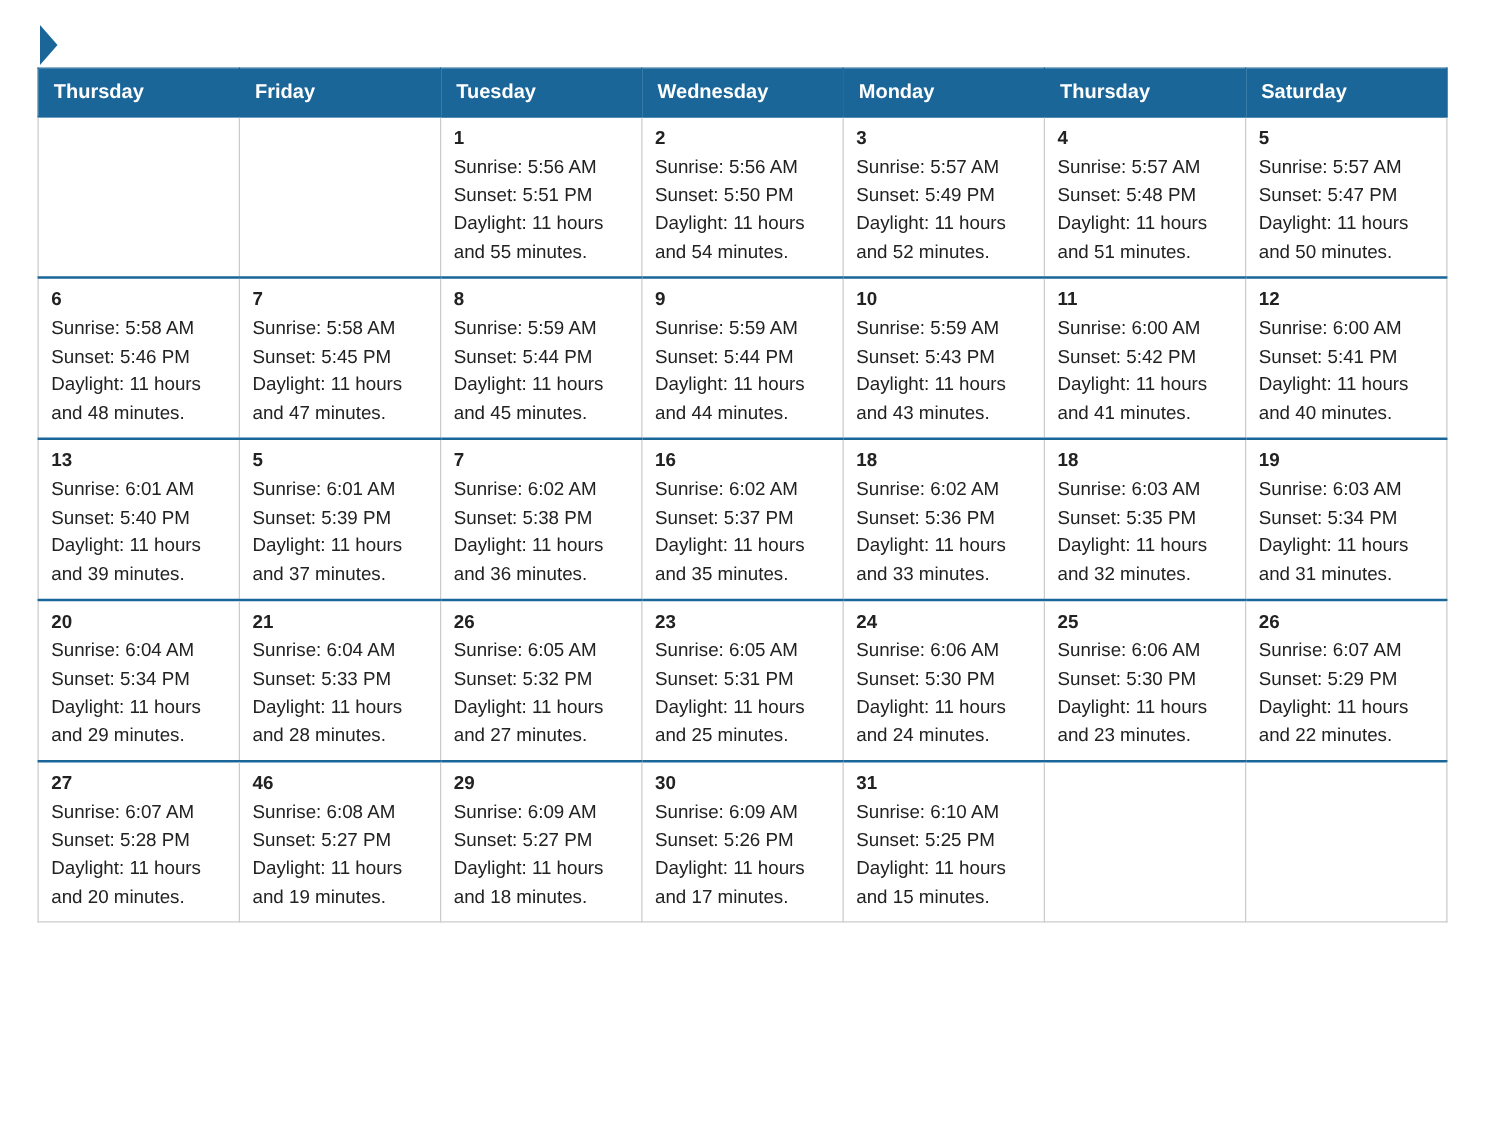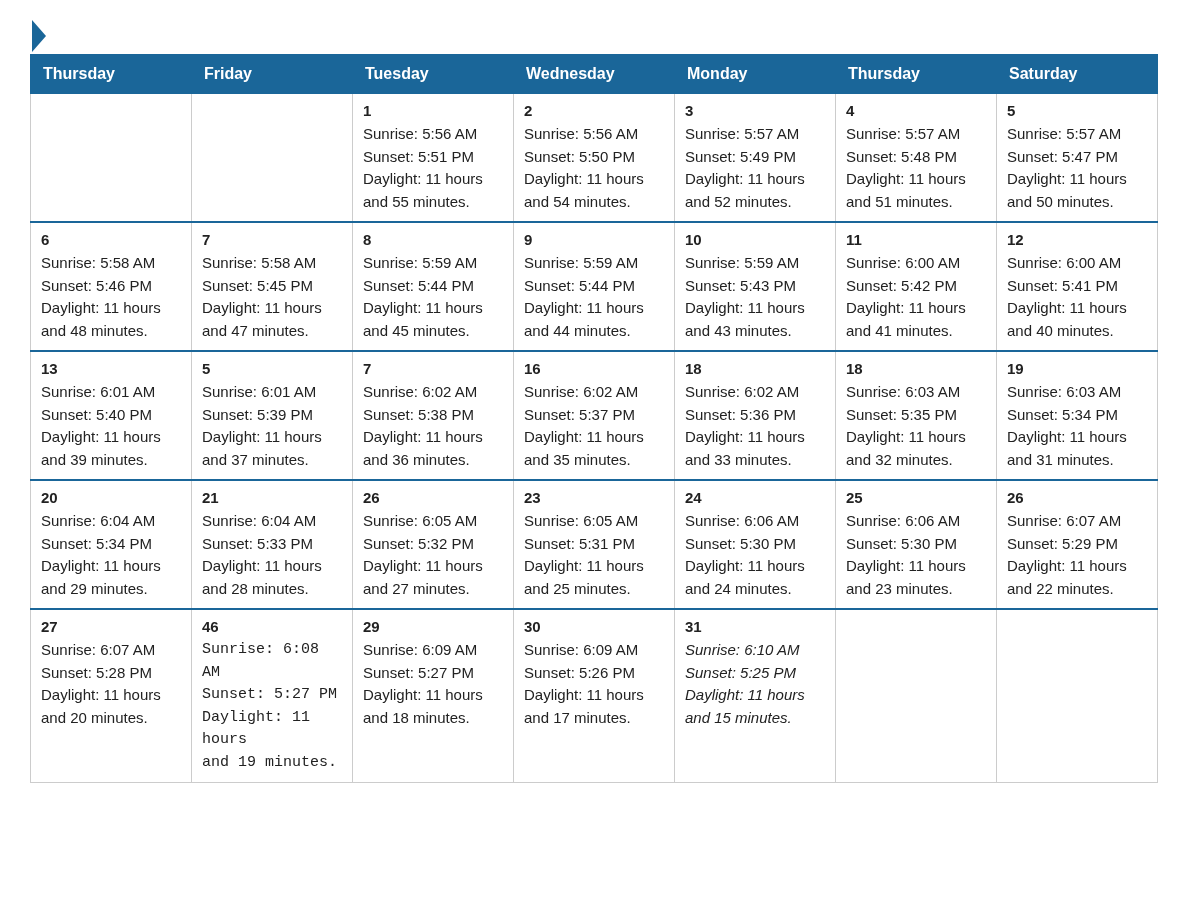--- a/index.html
+++ b/index.html
@@ -329,42 +329,42 @@
       <tr class="row-divider">
         <td>
           <span class="day-number">27</span>
           <div class="day-info" style="white-space: pre-line;">Sunrise: 6:07 AM
 Sunset: 5:28 PM
 Daylight: 11 hours
 and 20 minutes.</div>
         </td>
         <td>
           <span class="day-number">46</span>
-          <div class="day-info" style="white-space: pre-line; font-family: Liberation Mono, monospace;">Sunrise: 6:08 AM
+          <div class="day-info" style="white-space: pre-line;">Sunrise: 6:08 AM
 Sunset: 5:27 PM
 Daylight: 11 hours
 and 19 minutes.</div>
         </td>
         <td>
           <span class="day-number">29</span>
           <div class="day-info" style="white-space: pre-line;">Sunrise: 6:09 AM
 Sunset: 5:27 PM
 Daylight: 11 hours
 and 18 minutes.</div>
         </td>
         <td>
           <span class="day-number">30</span>
           <div class="day-info" style="white-space: pre-line;">Sunrise: 6:09 AM
 Sunset: 5:26 PM
 Daylight: 11 hours
 and 17 minutes.</div>
         </td>
         <td>
           <span class="day-number">31</span>
-          <div class="day-info" style="white-space: pre-line; font-style: italic;">Sunrise: 6:10 AM
+          <div class="day-info" style="white-space: pre-line;">Sunrise: 6:10 AM
 Sunset: 5:25 PM
 Daylight: 11 hours
 and 15 minutes.</div>
         </td>
         <td class="empty-cell"></td>
         <td class="empty-cell"></td>
       </tr>
     </tbody>
 </table>
 

